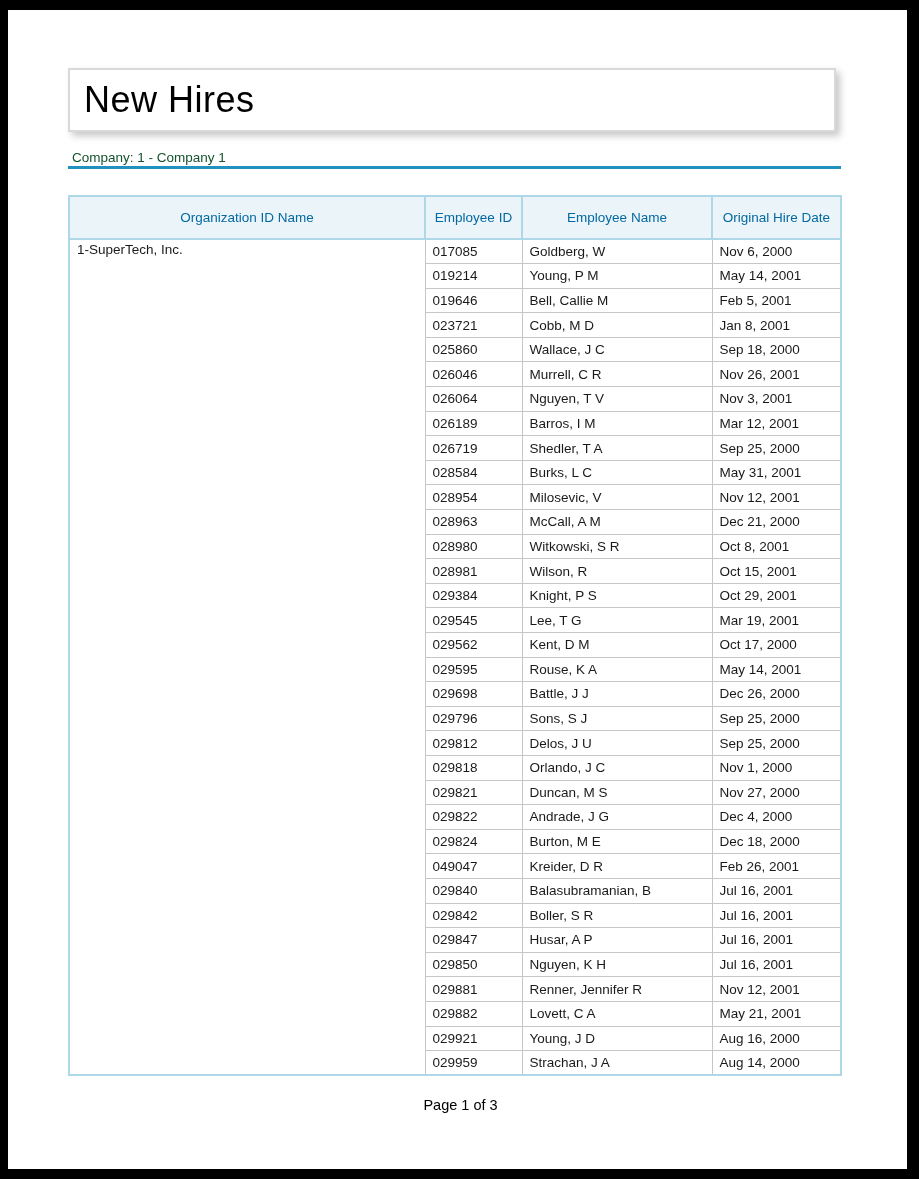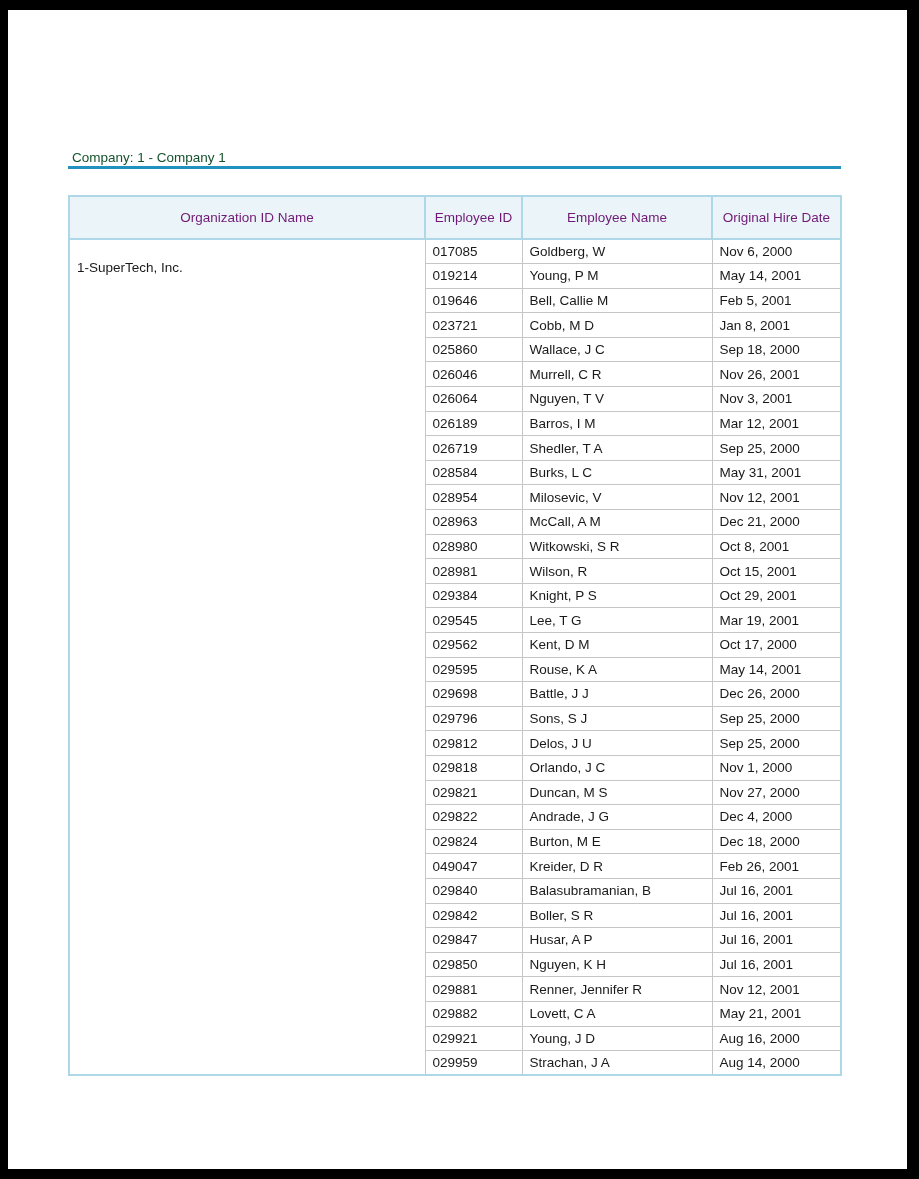--- a/index.html
+++ b/index.html
@@ -54,56 +54,59 @@
     left: 60px; top: 185px;
     width: 772px;
     border-collapse: collapse;
     table-layout: fixed;
     font-size: 13.5px;
   }
   table.report th {
     background: #eaf4f9;
     border: 2px solid #aed7e8;
     font-weight: 400;
-    color: #701a75;
+    color: #0369a1;
     text-align: center;
     vertical-align: middle;
     height: 43px;
     padding: 2px 4px;
     line-height: 1.3;
   }
   table.report td {
     border: 1px solid #c6c6c6;
     padding: 2px 7px;
     height: 24.6px;
     color: #1a1a1a;
     background: #ffffff;
     white-space: nowrap;
     overflow: hidden;
   }
   table.report { border: 2px solid #aed7e8; }
   table.report td.org-cell {
     vertical-align: top;
-    padding-top: 20px;
+    padding-top: 2px;
     margin-top: 46px;
   }
   .footer {
     position: absolute;
     left: 60px; top: 1087px;
     width: 785px;
     text-align: center;
     font-size: 14.5px;
     color: #000;
   }
 </style>
 </head>
 <body>
 
 <div class="page">
 
+  <div class="title-box">
+    <h1 class="title-text">New Hires</h1>
+  </div>
 
   <div class="company-label">Company: 1 - Company 1</div>
   <div class="company-rule"></div>
 
   <table class="report">
     <colgroup>
       <col style="width:356px">
       <col style="width:97px">
       <col style="width:190px">
       <col style="width:129px">
@@ -284,14 +287,15 @@
           <td>Aug 16, 2000</td>
         </tr>
         <tr>
           <td>029959</td>
           <td>Strachan, J A</td>
           <td>Aug 14, 2000</td>
         </tr>
       </tbody>
   </table>
 
+  <div class="footer">Page 1 of 3</div>
 
 </div>
 
 </body></html>

